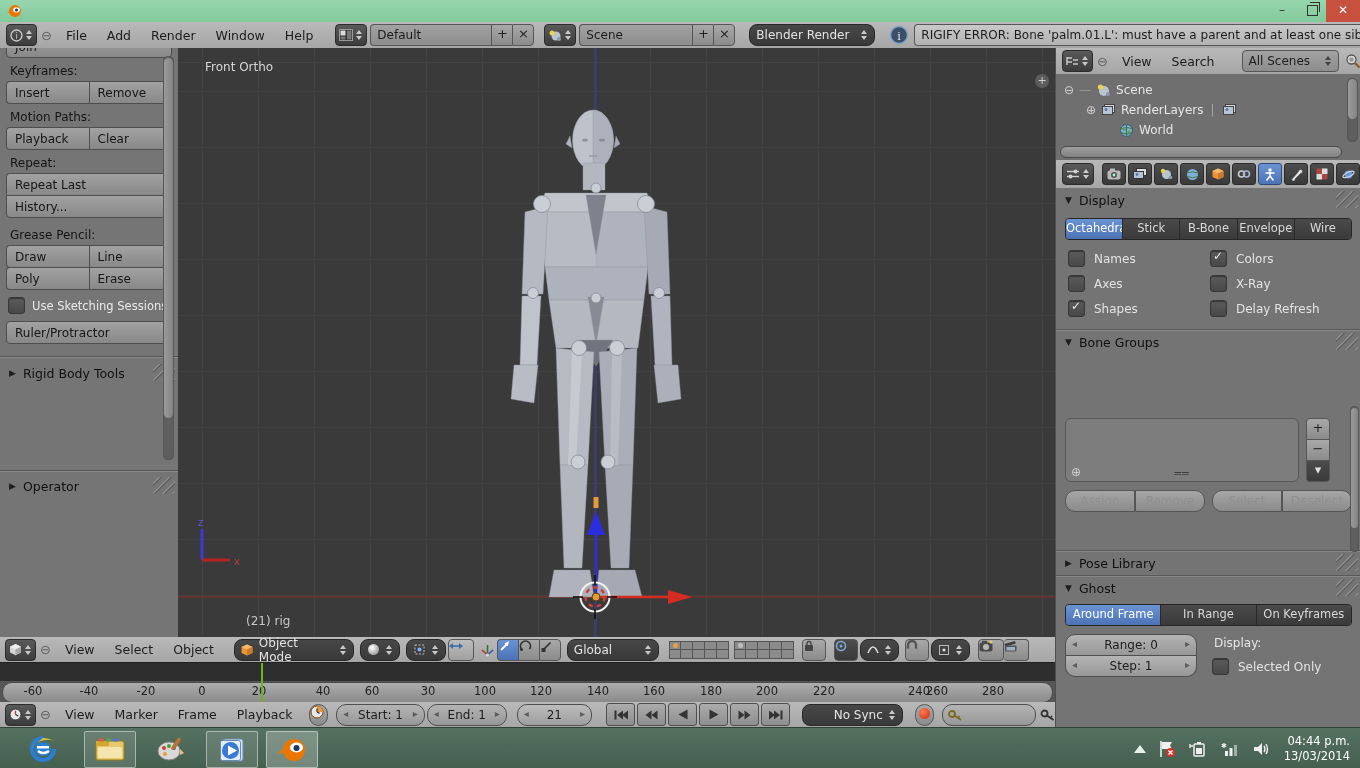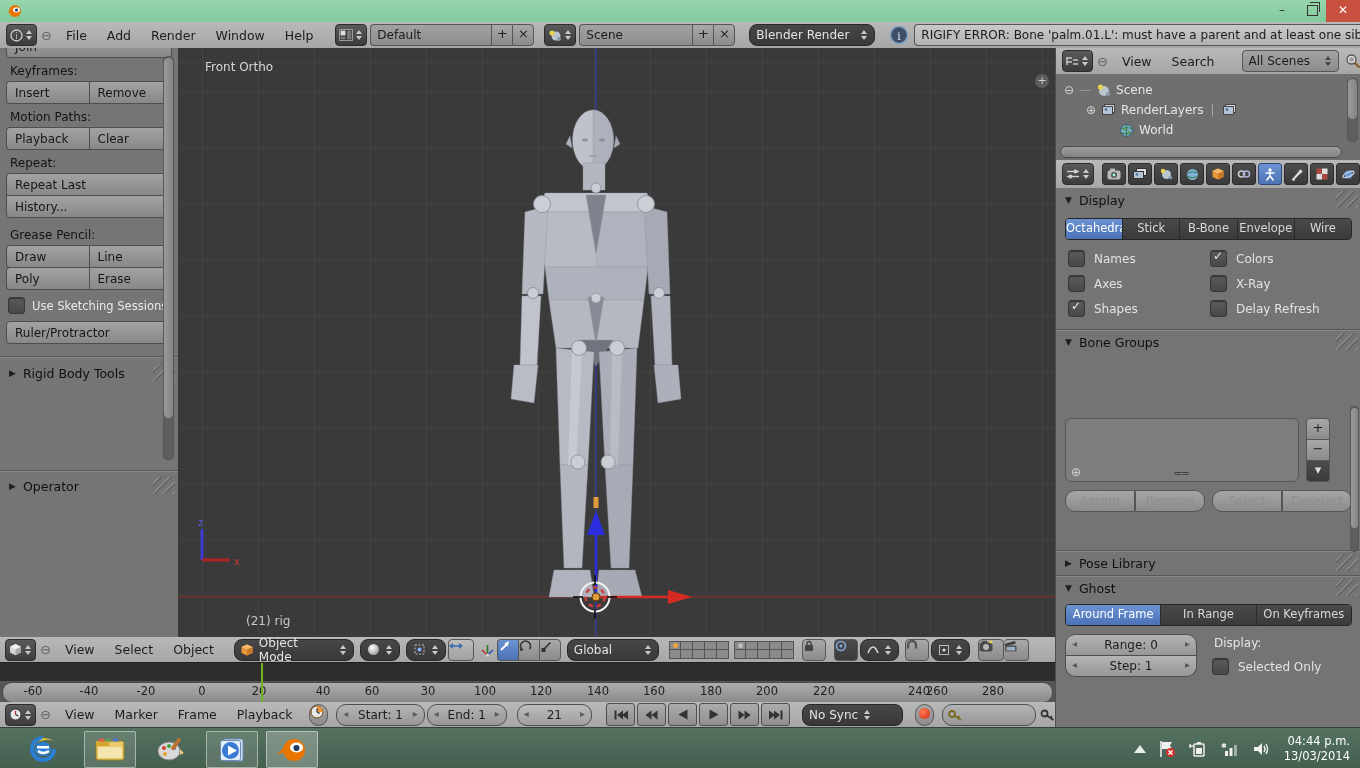--- a/index.html
+++ b/index.html
@@ -939,21 +939,21 @@
           </svg>
         </div>
       <div class="pbtn">
           <svg width="14" height="10" viewBox="0 0 14 10">
             <polygon points="6,5 0,0.5 0,9.5" fill="#333"></polygon>
             <polygon points="11,5 5,0.5 5,9.5" fill="#333"></polygon>
             <rect x="11.5" y="0.5" width="2" height="9" fill="#333"></rect>
           </svg>
         </div>
     </div>
-    <div class="dfield" style="margin-left:12px;width:118px;justify-content:flex-start">
+    <div class="dfield" style="margin-left:12px;width:118px;justify-content:flex-end">
       <span>No Sync</span>
       <span class="ud">
           <i class="up"></i>
           <i class="dn"></i>
         </span>
     </div>
     <div class="sqbtn" style="margin-left:12px;width:24px;border-radius:11px">
       <span style="display:inline-block;width:11px;height:11px;border-radius:6px;background:radial-gradient(circle at 35% 35%,#ff7a50,#d42a12);margin-top:3px"></span>
     </div>
     <div class="pill" style="margin-left:8px;width:118px;justify-content:flex-start;padding-left:5px">

